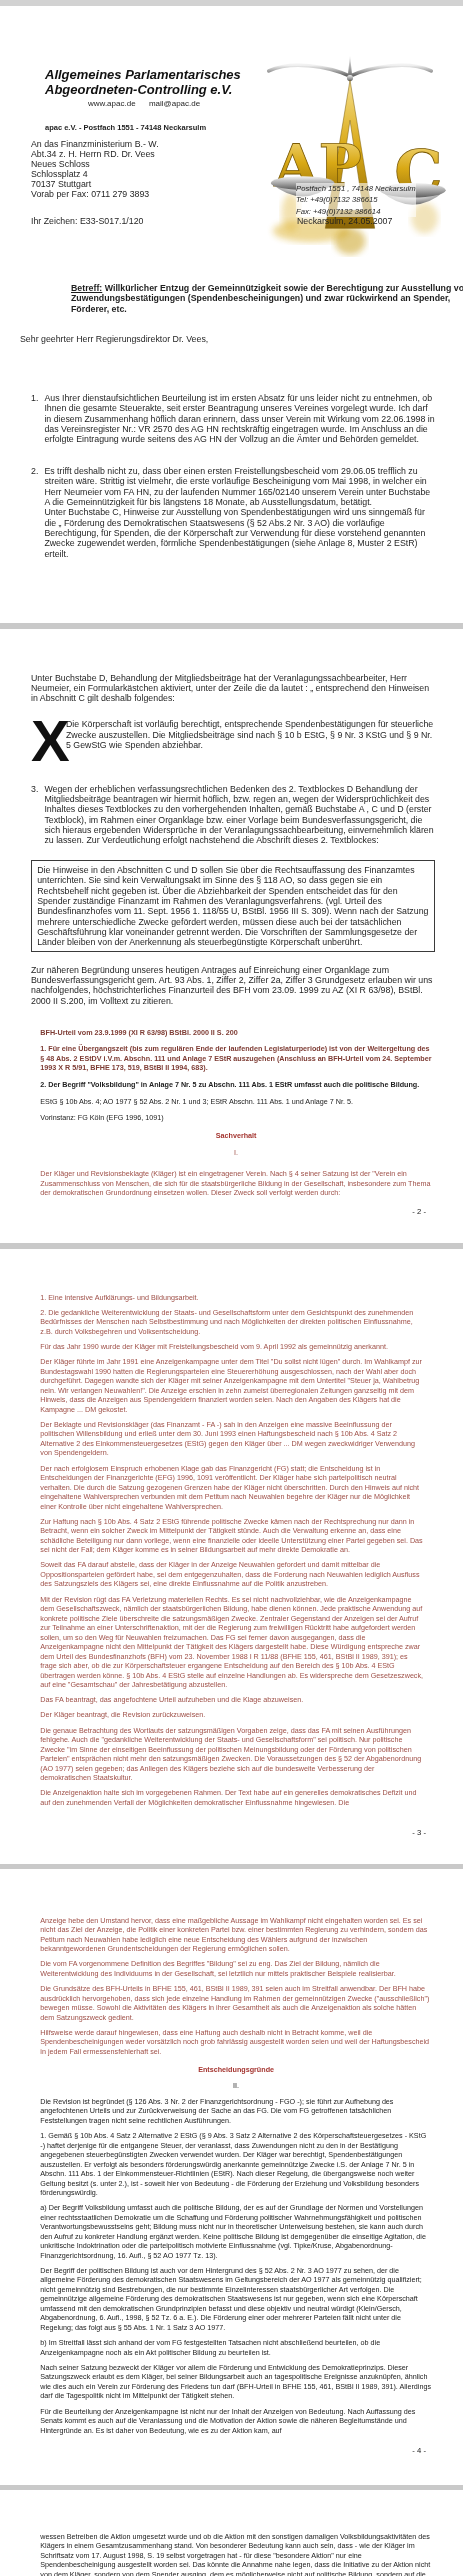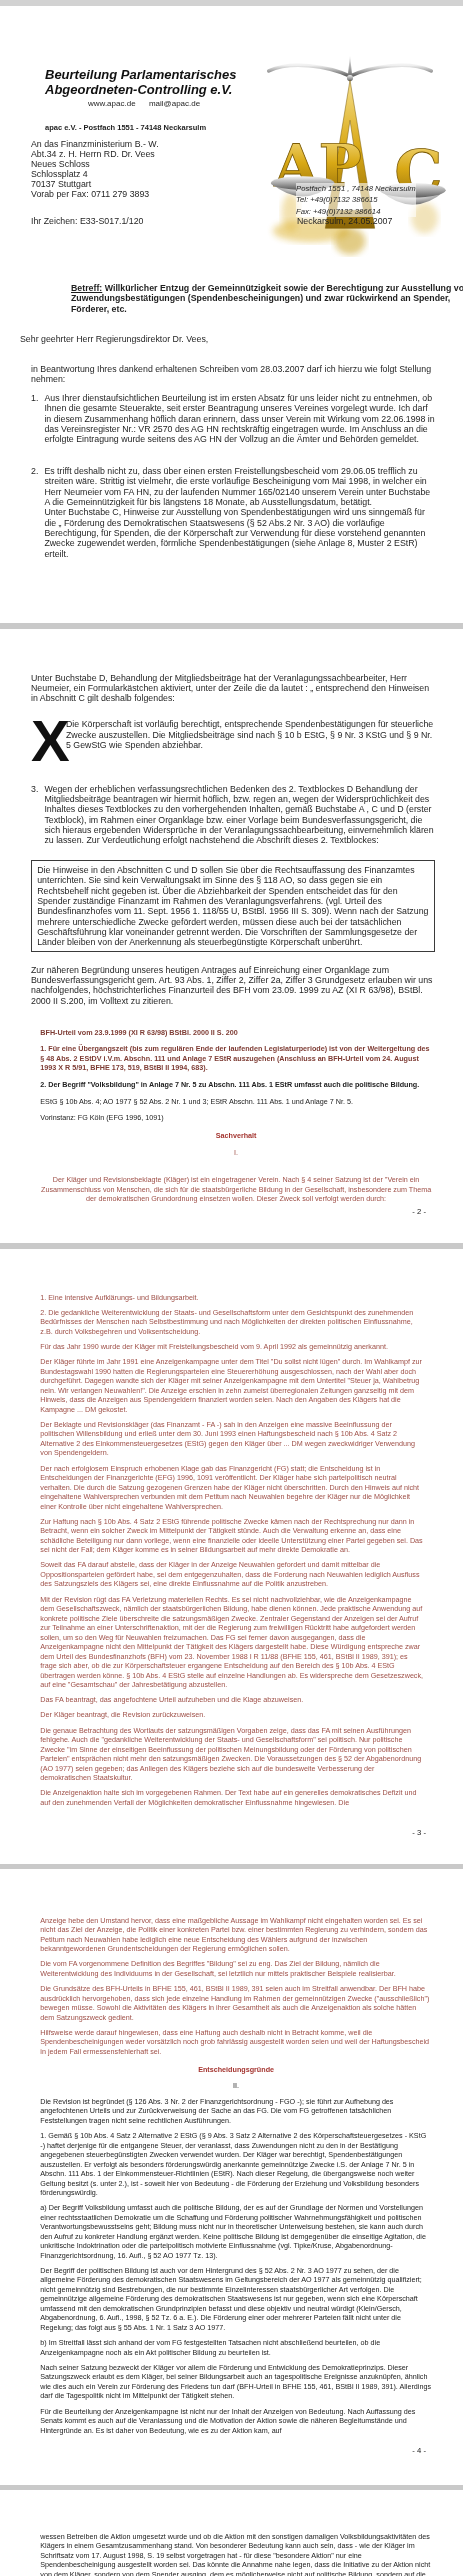--- a/index.html
+++ b/index.html
@@ -49,21 +49,21 @@
 </head>
 <body>
 
 <div class="canvas">
 
   <div class="topbar"></div>
 
   <section class="page p1">
 
     <div class="abs title" style="left:45px;top:61px;">
-      <div>Beurteilung Parlamentarisches</div>
+      <div>Allgemeines Parlamentarisches</div>
       <div>Abgeordneten-Controlling e.V.</div>
     </div>
 
     <div class="abs urls" style="left:88px;top:93px;">www.apac.de      mail@apac.de</div>
 
     <div class="abs" style="left:242px;top:47px;width:216px;height:204px;">
       <svg width="216" height="204" viewBox="0 0 420 395">
         <defs>
           <linearGradient id="gold" x1="0" y1="0" x2="0" y2="1">
             <stop offset="0" stop-color="#f6df8d"></stop>
@@ -125,21 +125,20 @@
 Fax: +49(0)7132 386614</div>
 
     <div class="abs lt" style="left:31px;top:210px;">Ihr Zeichen:   E33-S017.1/120</div>
     <div class="abs lt" style="left:297px;top:210px;">Neckarsulm,  24.05.2007</div>
 
 
     <div class="abs lt-b" style="left:31px;top:277px;width:406px;margin-left:40px;"><span style="text-decoration:underline;">Betreff:</span><span> Willkürlicher Entzug der Gemeinnützigkeit sowie der Berechtigung zur Ausstellung von Zuwendungsbestätigungen (Spendenbescheinigungen) und zwar rückwirkend an Spender, Förderer, etc.</span></div>
 
     <div class="abs lt" style="left:20px;top:328px;">Sehr geehrter Herr Regierungsdirektor Dr. Vees,</div>
 
-    <div class="abs lt" style="left:31px;top:358px;width:404px;">in Beantwortung Ihres dankend erhaltenen Schreiben vom 28.03.2007 darf ich hierzu wie folgt Stellung nehmen:</div>
 
     <div class="abs lt" style="left:31px;top:387px;width:406px;">
       <div class="li">
           <span class="num">1.</span>
           <span class="itx">Aus Ihrer dienstaufsichtlichen Beurteilung ist im ersten Absatz für uns leider nicht zu entnehmen, ob Ihnen die gesamte Steuerakte, seit erster Beantragung unseres Vereines vorgelegt wurde. Ich darf in diesem Zusammenhang höflich daran erinnern, dass unser Verein mit Wirkung vom 22.06.1998 in das Vereinsregister Nr.: VR 2570 des AG HN rechtskräftig eingetragen wurde. Im Anschluss an die erfolgte Eintragung wurde seitens des AG HN der Vollzug an die Ämter und Behörden gemeldet.</span>
         </div>
     </div>
 
     <div class="abs lt" style="left:31px;top:460px;width:406px;">
       <div class="li">
@@ -166,27 +165,27 @@
           <span class="itx">Wegen der erheblichen verfassungsrechtlichen Bedenken des 2. Textblockes D Behandlung der Mitgliedsbeiträge beantragen wir hiermit höflich, bzw. regen an, wegen der Widersprüchlichkeit des Inhaltes dieses Textblockes zu den vorhergehenden Inhalten, gemäß Buchstabe A , C und D (erster Textblock),  im Rahmen einer Organklage bzw. einer Vorlage beim Bundesverfassungsgericht, die sich hieraus ergebenden Widersprüche in der Veranlagungssachbearbeitung, einvernehmlich klären zu lassen. Zur Verdeutlichung erfolgt nachstehend die Abschrift dieses 2. Textblockes:</span>
         </div>
     </div>
 
     <div class="boxed lt">Die Hinweise in den Abschnitten C und D sollen Sie über die Rechtsauffassung des Finanzamtes unterrichten. Sie sind kein Verwaltungsakt im Sinne des § 118 AO, so dass gegen sie ein Rechtsbehelf nicht gegeben ist. Über die Abziehbarkeit der Spenden entscheidet das für den Spender zuständige Finanzamt im Rahmen des Veranlagungsverfahrens. (vgl. Urteil des Bundesfinanzhofes vom 11. Sept. 1956 1. 118/55 U, BStBl. 1956 III S. 309). Wenn nach der Satzung mehrere unterschiedliche Zwecke gefördert werden, müssen diese auch bei der tatsächlichen Geschäftsführung klar voneinander getrennt werden. Die Vorschriften der Sammlungsgesetze der Länder bleiben von der Anerkennung als steuerbegünstigte Körperschaft unberührt.</div>
 
     <div class="lt" style="margin-top:12.4px;">Zur näheren Begründung unseres heutigen Antrages auf Einreichung einer Organklage zum Bundesverfassungsgericht gem. Art. 93 Abs. 1, Ziffer 2, Ziffer 2a, Ziffer 3 Grundgesetz erlauben wir uns nachfolgendes, höchstrichterliches Finanzurteil des BFH vom 23.09. 1999 zu AZ (XI R 63/98), BStBl. 2000 II S.200, im Volltext zu zitieren.</div>
 
     <div class="quote-block q">
       <p class="maroon" style="margin-top:21.6px;">BFH-Urteil vom 23.9.1999 (XI R 63/98) BStBl. 2000 II S. 200</p>
-      <p class="maroon" style="margin-top:7.2px;">1. Für eine Übergangszeit (bis zum regulären Ende der laufenden Legislaturperiode) ist von der Weitergeltung des § 48 Abs. 2 EStDV i.V.m. Abschn. 111 und Anlage 7 EStR auszugehen (Anschluss an BFH-Urteil vom 24. August 1993 X R 5/91, BFHE 173, 519, BStBl II 1994, 683).</p>
+      <p class="maroon" style="margin-top:7.2px;">1. Für eine Übergangszeit (bis zum regulären Ende der laufenden Legislaturperiode) ist von der Weitergeltung des § 48 Abs. 2 EStDV i.V.m. Abschn. 111 und Anlage 7 EStR auszugehen (Anschluss an BFH-Urteil vom 24. September 1993 X R 5/91, BFHE 173, 519, BStBl II 1994, 683).</p>
       <p class="blk" style="font-weight:bold;margin-top:7.2px;">2. Der Begriff "Volksbildung" in Anlage 7 Nr. 5 zu Abschn. 111 Abs. 1 EStR umfasst auch die politische Bildung.</p>
       <p class="blk" style="margin-top:7.2px;">EStG § 10b Abs. 4; AO 1977 § 52 Abs. 2 Nr. 1 und 3; EStR Abschn. 111 Abs. 1 und Anlage 7 Nr. 5.</p>
       <p class="blk" style="margin-top:7.2px;">Vorinstanz: FG Köln (EFG 1996, 1091)</p>
       <p class="red-h center" style="margin-top:8.2px;">Sachverhalt</p>
       <p class="red center" style="margin-top:7.2px;">I.</p>
-      <p class="red" style="margin-top:18px;text-align:center;">Der Kläger und Revisionsbeklagte (Kläger) ist ein eingetragener Verein. Nach § 4 seiner Satzung ist der "Verein ein Zusammenschluss von Menschen, die sich für die staatsbürgerliche Bildung in der Gesellschaft, insbesondere zum Thema der demokratischen Grundordnung einsetzen wollen. Dieser Zweck soll verfolgt werden durch:</p>
+      <p class="red" style="margin-top:12px;">Der Kläger und Revisionsbeklagte (Kläger) ist ein eingetragener Verein. Nach § 4 seiner Satzung ist der "Verein ein Zusammenschluss von Menschen, die sich für die staatsbürgerliche Bildung in der Gesellschaft, insbesondere zum Thema der demokratischen Grundordnung einsetzen wollen. Dieser Zweck soll verfolgt werden durch:</p>
     </div>
 
     <div class="pgnum" style="bottom:27px;">- 2 -</div>
   </section>
 
   <div class="sep sep2"></div>
 
   <section class="page p3">
     <div class="quote-block q">
       <p class="red">1. Eine intensive Aufklärungs- und Bildungsarbeit.</p>

